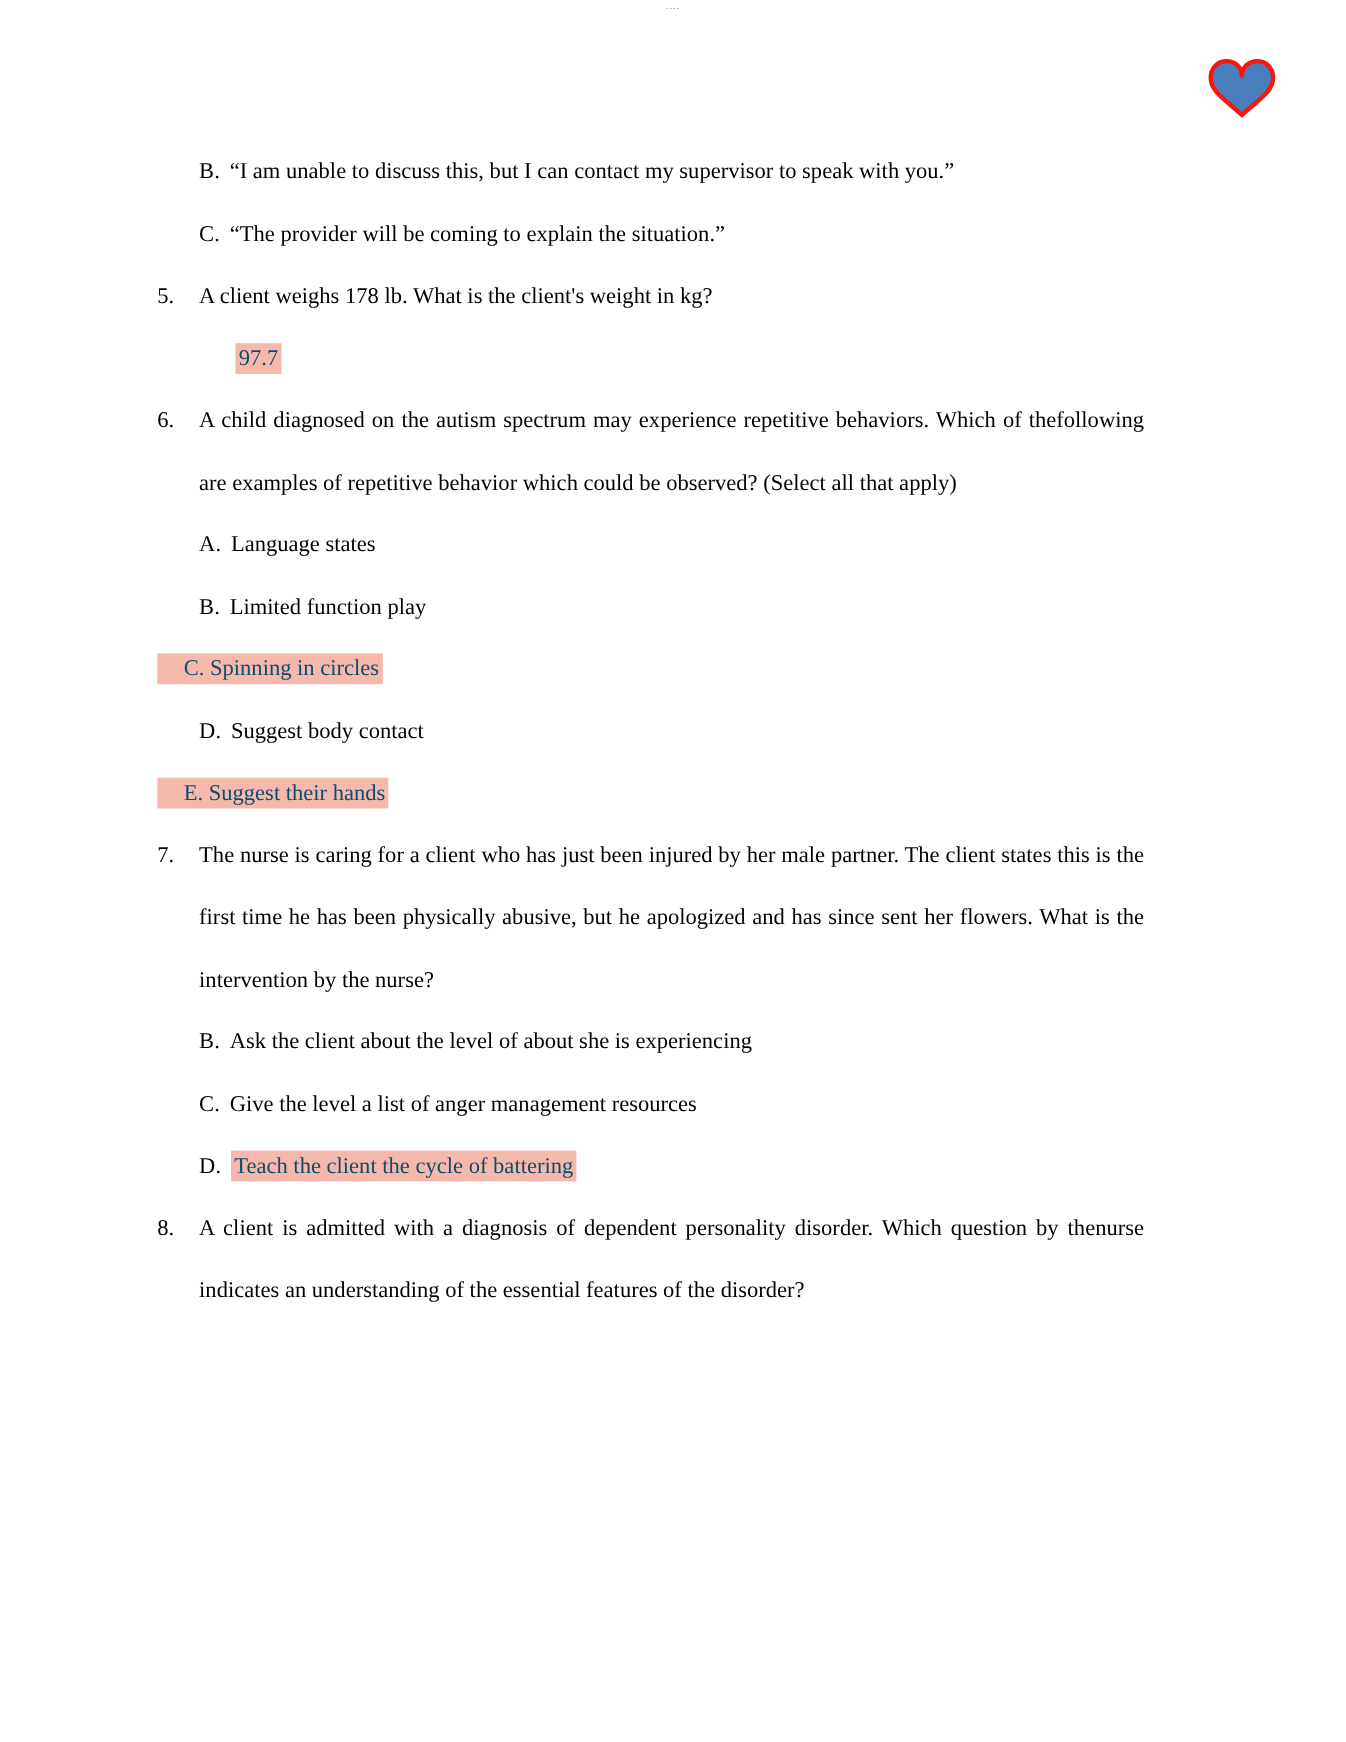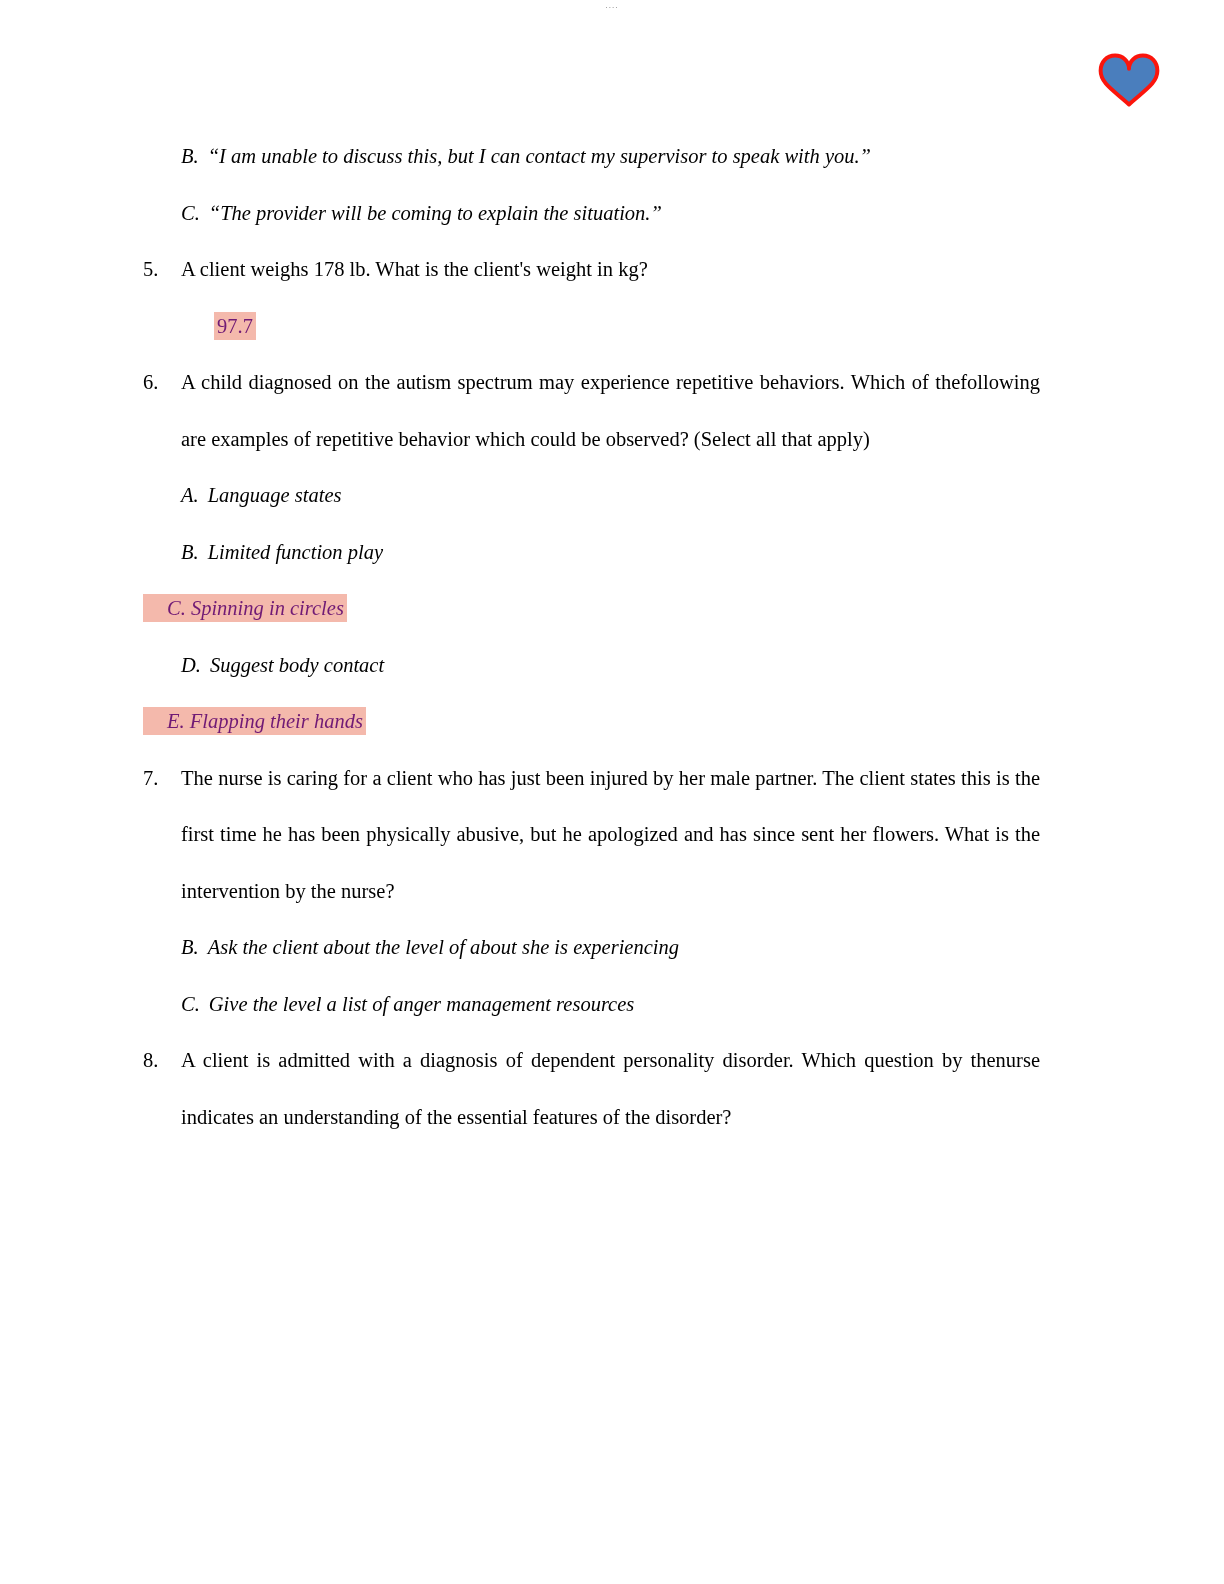--- a/index.html
+++ b/index.html
@@ -33,25 +33,25 @@
   .content {
     position: absolute;
     left: 143px;
     top: 128px;
     width: 897px;
     line-height: 56.5px;
   }
   .block { position: relative; }
   .block.question { padding-left: 38px; text-align: justify; }
   .qnum { position: absolute; left: 0; top: 0; }
-  .block.option { padding-left: 38px; font-style: italic; }
+  .block.option { padding-left: 38px; }
   .opt-label { margin-right: 9px; }
   .block.answer { padding-left: 71px; }
   .hl { background: #f4b9ac; padding: 3px 3px; }
-  .red { color: #701a75; }
+  .red { color: #0c4a6e; }
   .hl-full { margin-left: -38px; padding-left: 24px; }
 </style>
 </head>
 <body>
 
 <div class="page">
 
   <div class="header-mark">....</div>
 
   <svg class="heart" viewBox="0 0 100 90" aria-hidden="true">
@@ -61,20 +61,21 @@
   <div class="content" id="content">
       <div class="block option"><span class="opt-label">B.</span><span>“I am unable to discuss this, but I can contact my supervisor to speak with you.”</span></div>
       <div class="block option"><span class="opt-label">C.</span><span>“The provider will be coming to explain the situation.”</span></div>
       <div class="block question"><span class="qnum">5.</span><span class="qtext">A client weighs 178 lb. What is the client's weight in kg?</span></div>
       <div class="block answer"><span class="hl red">97.7</span></div>
       <div class="block question"><span class="qnum">6.</span><span class="qtext">A child diagnosed on the autism spectrum may experience repetitive behaviors. Which of thefollowing are examples of repetitive behavior which could be observed? (Select all that apply)</span></div>
       <div class="block option"><span class="opt-label">A.</span><span>Language states</span></div>
       <div class="block option"><span class="opt-label">B.</span><span>Limited function play</span></div>
       <div class="block option"><span class="hl red hl-full">C. Spinning in circles</span></div>
       <div class="block option"><span class="opt-label">D.</span><span>Suggest body contact</span></div>
-      <div class="block option"><span class="hl red hl-full">E. Flapping their hands</span></div>
+      <div class="block option"><span class="hl red hl-full">E. Suggest their hands</span></div>
       <div class="block question"><span class="qnum">7.</span><span class="qtext">The nurse is caring for a client who has just been injured by her male partner. The client states this is the first time he has been physically abusive, but he apologized and has since sent her flowers. What is the intervention by the nurse?</span></div>
       <div class="block option"><span class="opt-label">B.</span><span>Ask the client about the level of about she is experiencing</span></div>
       <div class="block option"><span class="opt-label">C.</span><span>Give the level a list of anger management resources</span></div>
+      <div class="block option"><span class="opt-label">D.</span><span class="hl red">Teach the client the cycle of battering</span></div>
       <div class="block question"><span class="qnum">8.</span><span class="qtext">A client is admitted with a diagnosis of dependent personality disorder. Which question by thenurse indicates an understanding of the essential features of the disorder?</span></div>
     </div>
 
 </div>
 
 </body></html>

